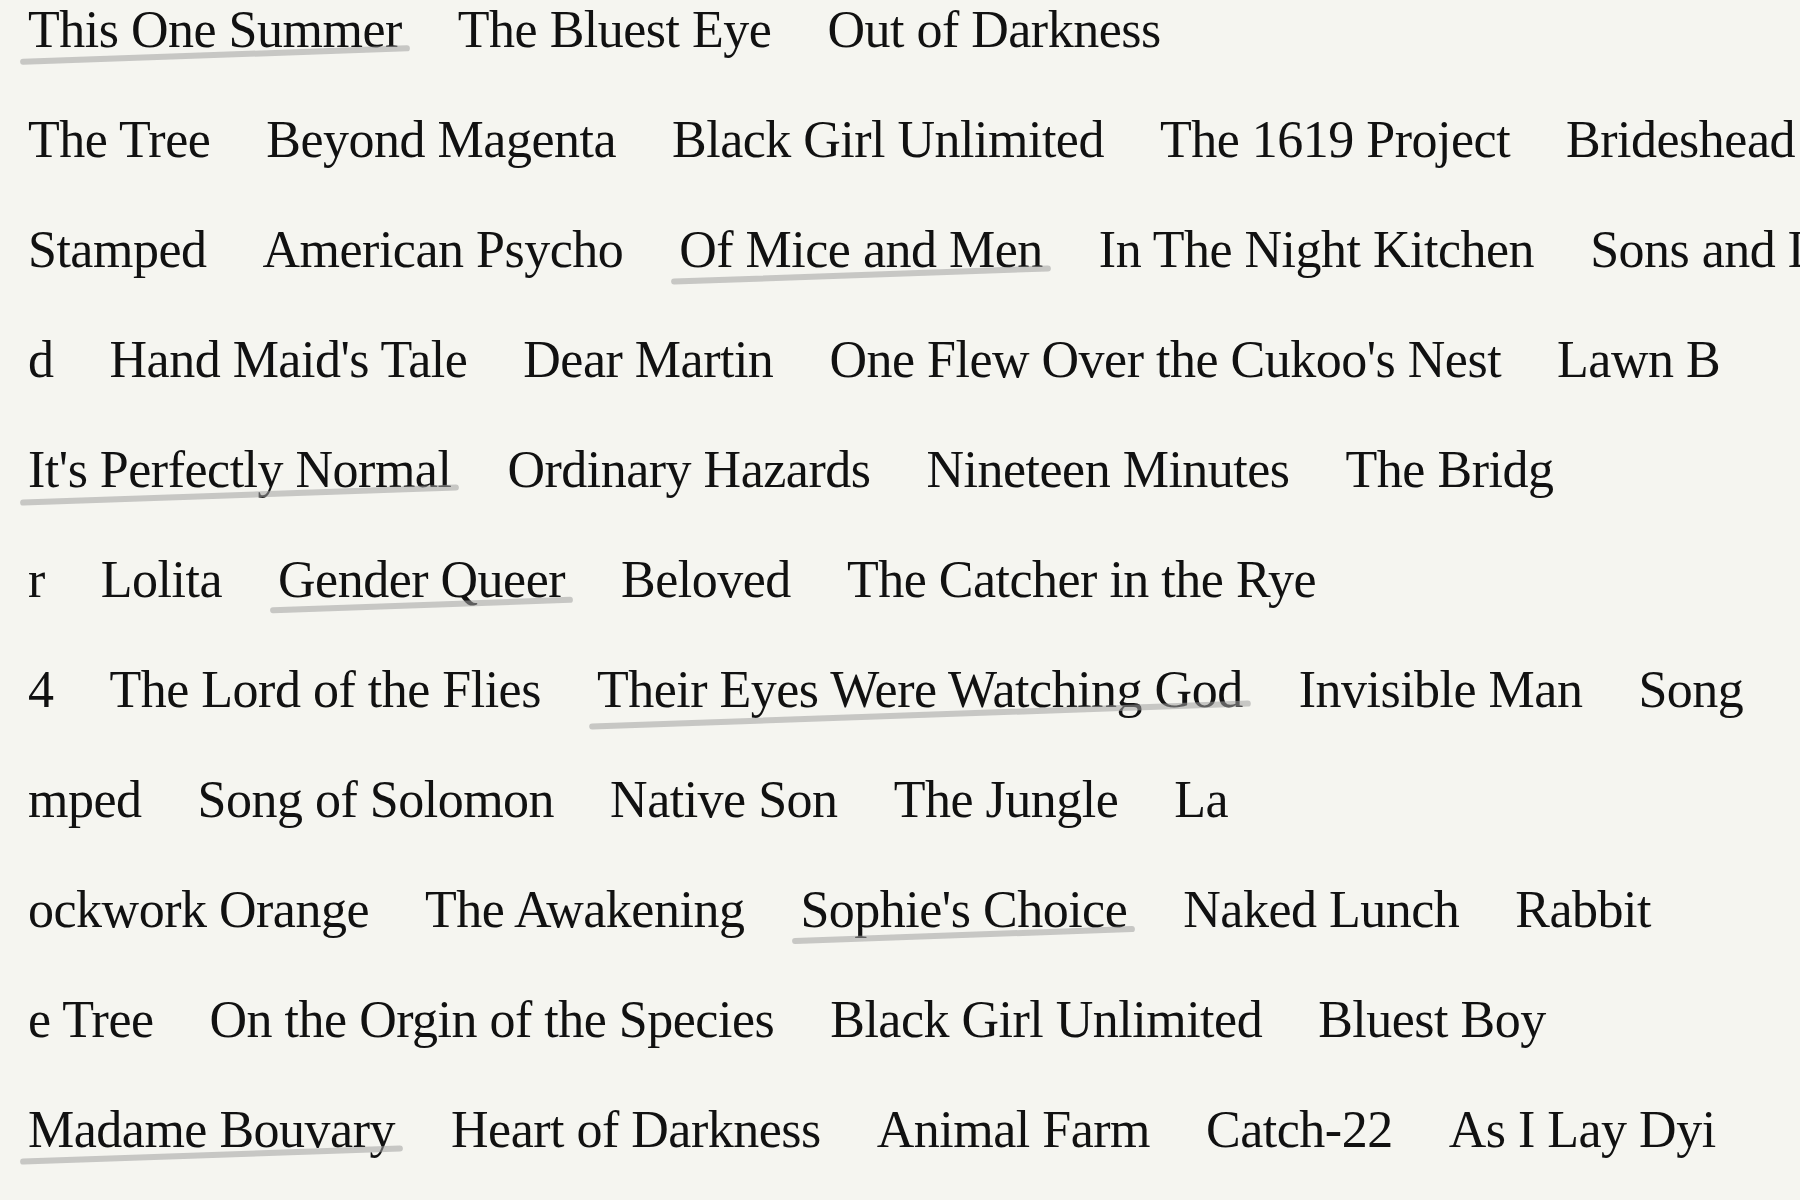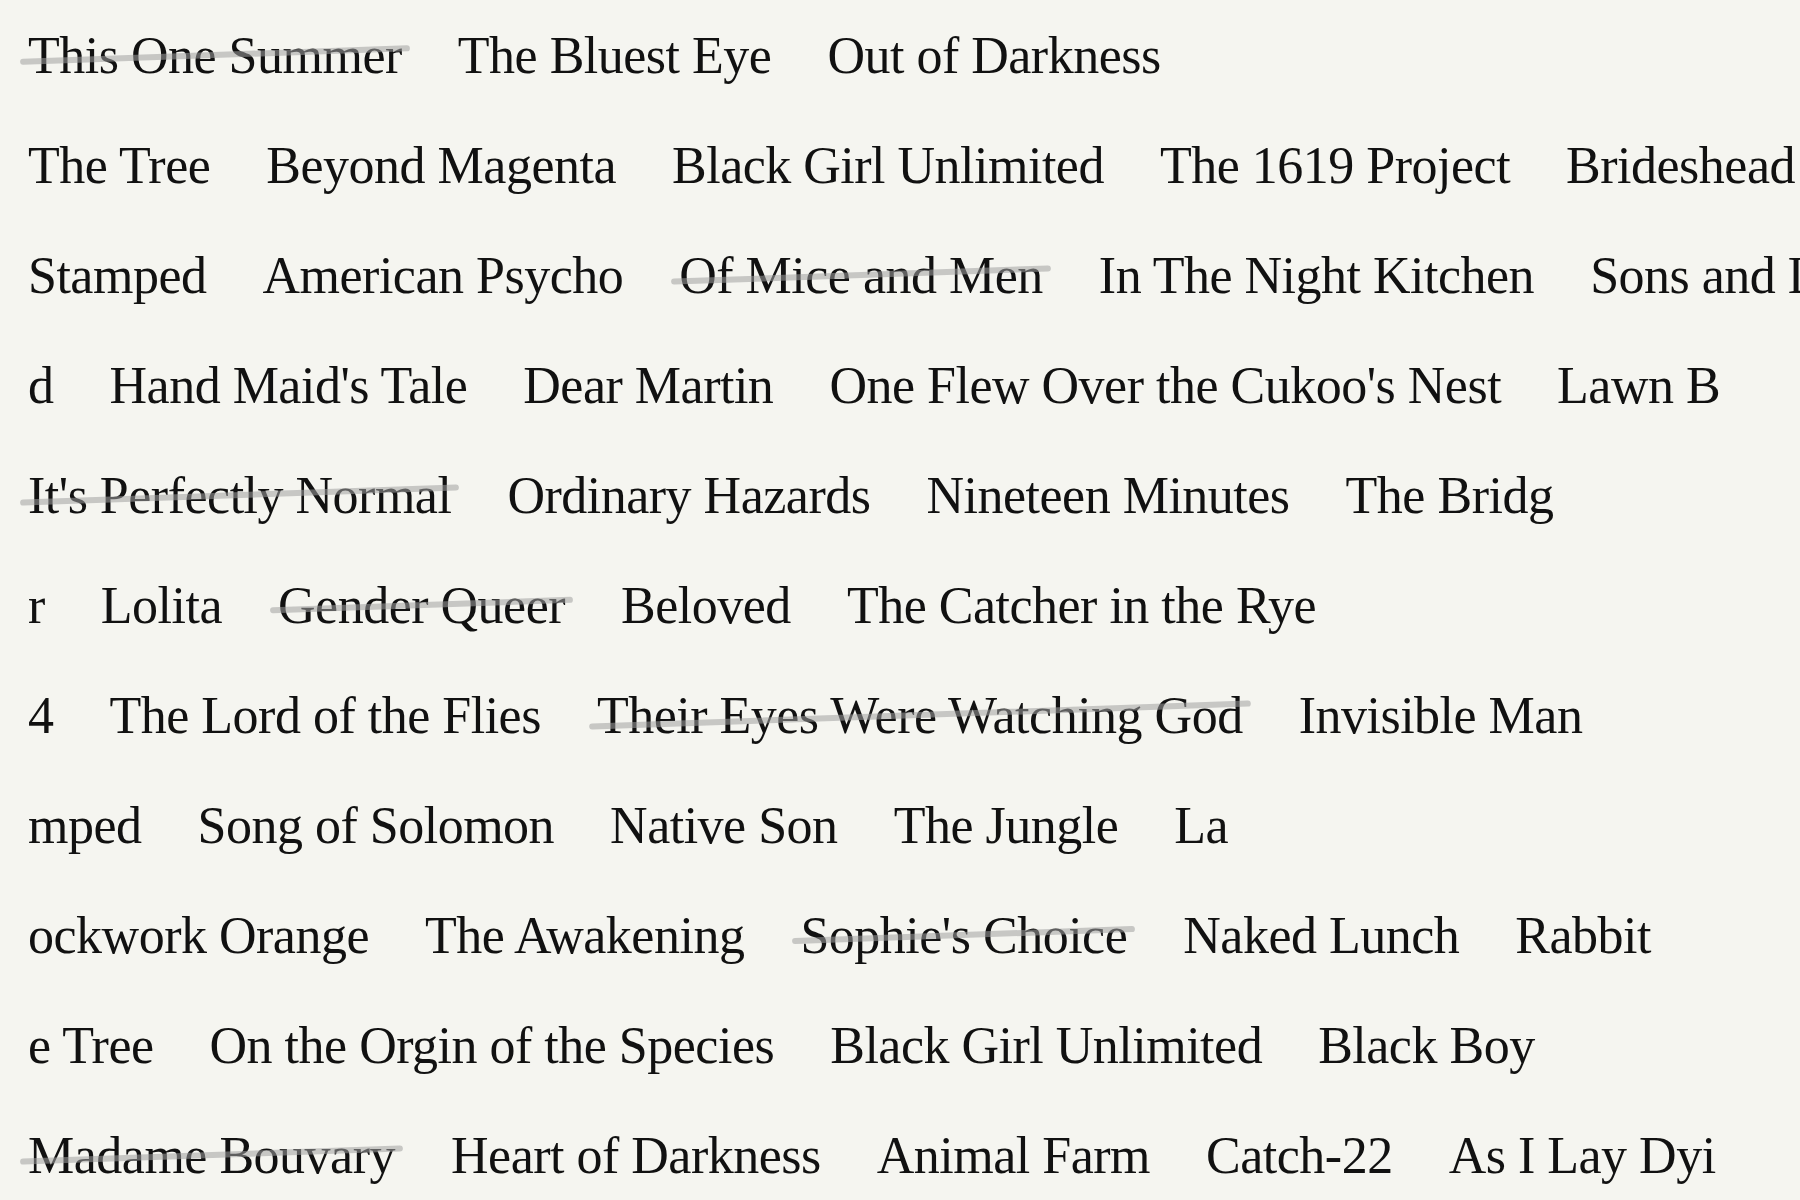--- a/index.html
+++ b/index.html
@@ -18,21 +18,20 @@
 
     .book-titles-container {
       width: 1800px;
       height: 1200px;
       position: relative;
       overflow: hidden;
     }
 
     .title-row {
       display: flex;
-      align-items: center;
       white-space: nowrap;
       padding: 0 0;
       height: 110px;
       position: relative;
     }
 
     .title-item {
       display: inline-block;
       font-size: 52px;
       font-weight: 400;
@@ -105,40 +104,41 @@
       <span class="title-item struck2">Lolita</span>
       <span class="title-item struck">Gender Queer</span>
       <span class="title-item">Beloved</span>
       <span class="title-item struck3">The Catcher in the Rye</span>
     </div>
     <div class="title-row">
       <span class="title-item">4</span>
       <span class="title-item struck2">The Lord of the Flies</span>
       <span class="title-item struck">Their Eyes Were Watching God</span>
       <span class="title-item">Invisible Man</span>
+      <span class="title-item">Song</span>
     </div>
     <div class="title-row">
       <span class="title-item">mped</span>
       <span class="title-item struck3">Song of Solomon</span>
       <span class="title-item">Native Son</span>
       <span class="title-item">The Jungle</span>
       <span class="title-item">La</span>
     </div>
     <div class="title-row">
       <span class="title-item">ockwork Orange</span>
       <span class="title-item struck2">The Awakening</span>
       <span class="title-item struck">Sophie's Choice</span>
       <span class="title-item struck3">Naked Lunch</span>
       <span class="title-item">Rabbit</span>
     </div>
     <div class="title-row">
       <span class="title-item">e Tree</span>
       <span class="title-item struck2">On the Orgin of the Species</span>
       <span class="title-item struck3">Black Girl Unlimited</span>
-      <span class="title-item">Black Boy</span>
+      <span class="title-item">Bluest Boy</span>
     </div>
     <div class="title-row">
       <span class="title-item struck">Madame Bouvary</span>
       <span class="title-item struck2">Heart of Darkness</span>
       <span class="title-item">Animal Farm</span>
       <span class="title-item">Catch-22</span>
       <span class="title-item">As I Lay Dyi</span>
     </div>
   </div>
 

